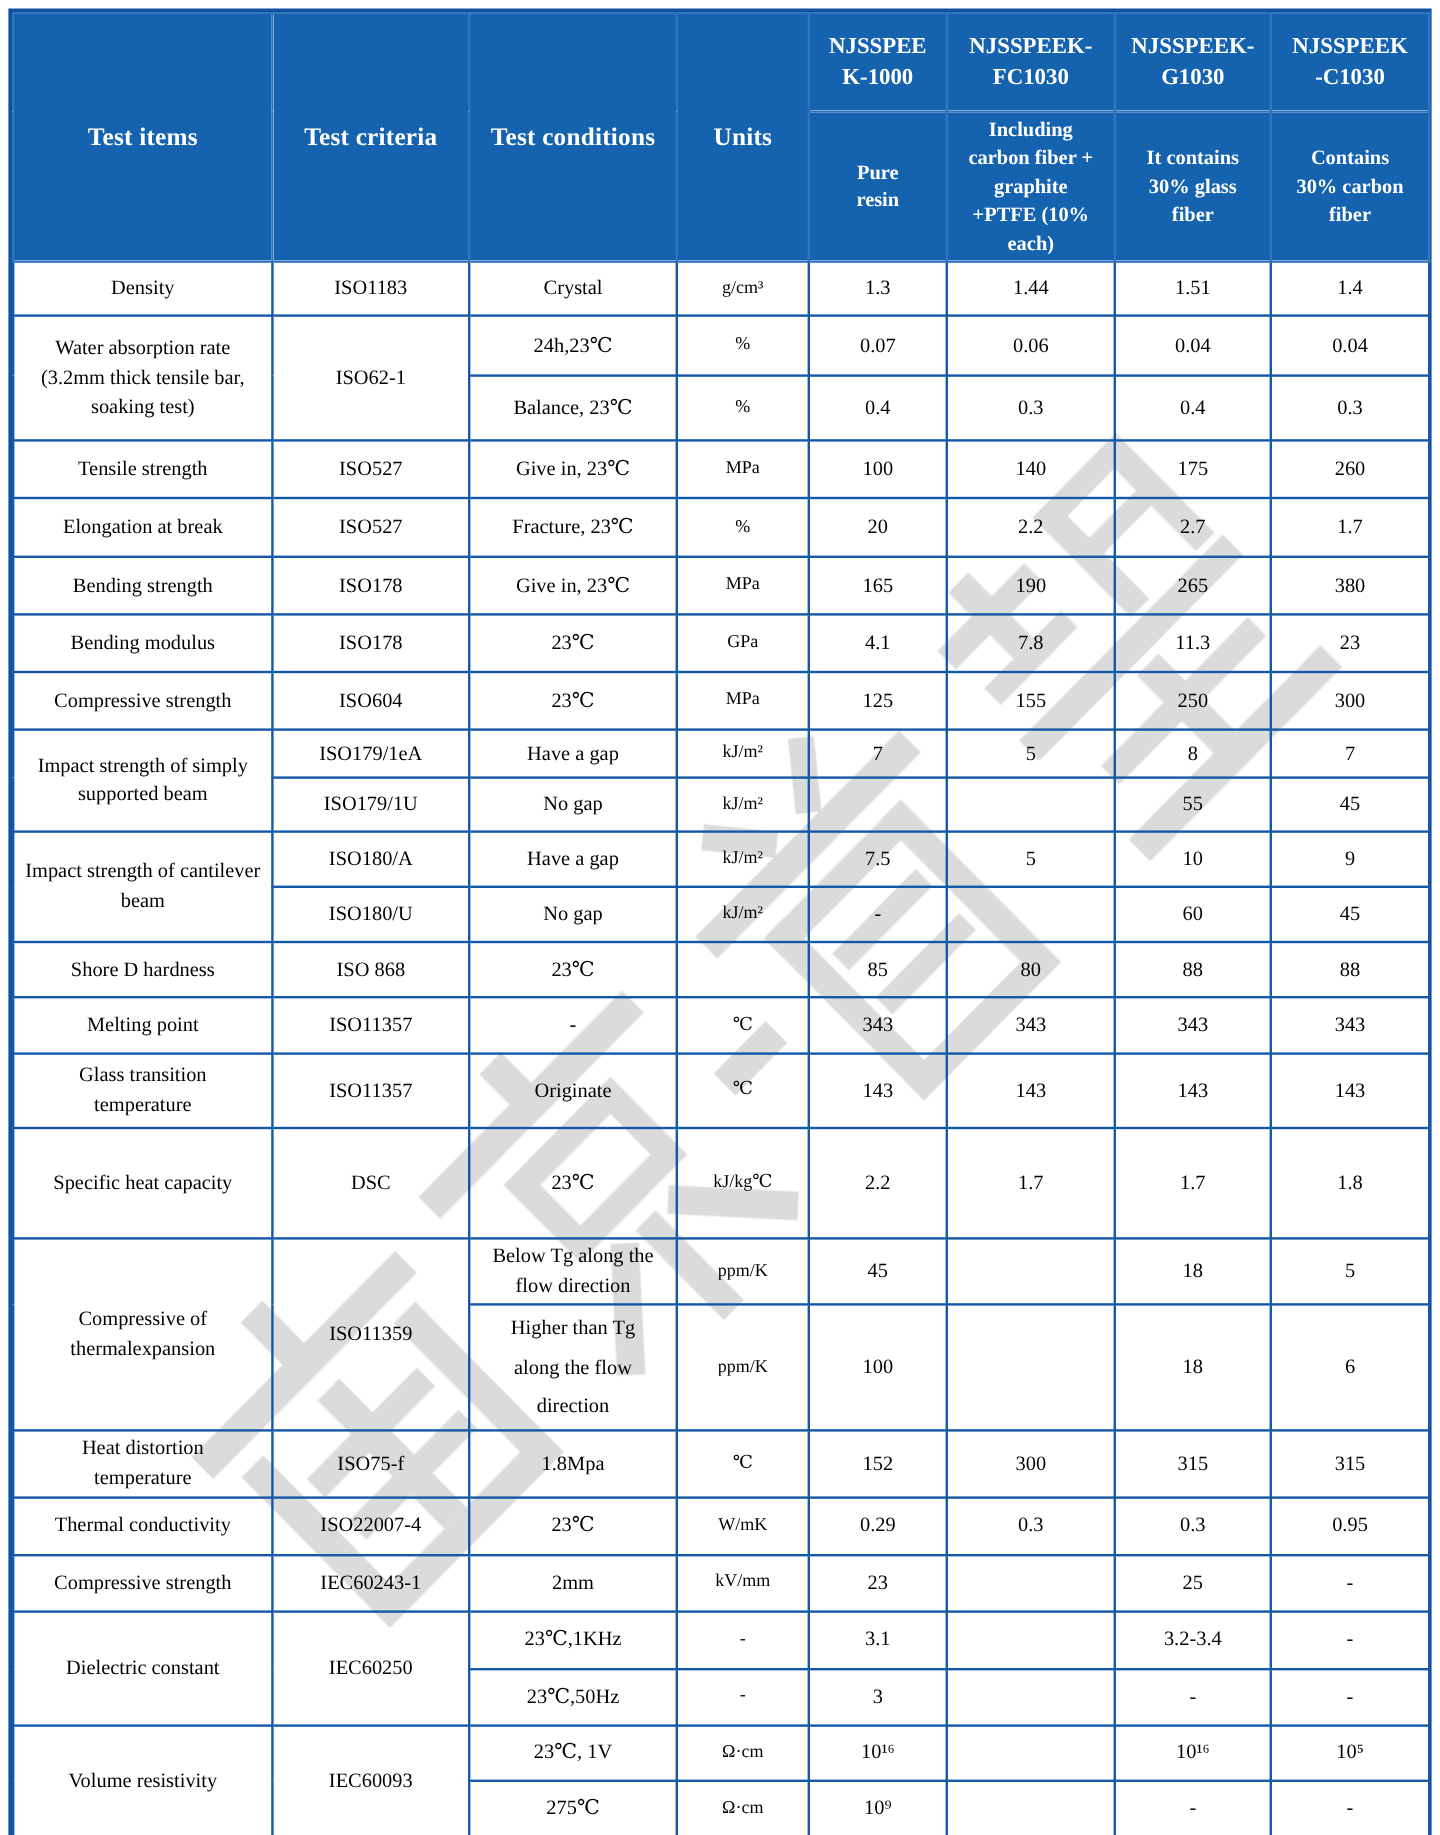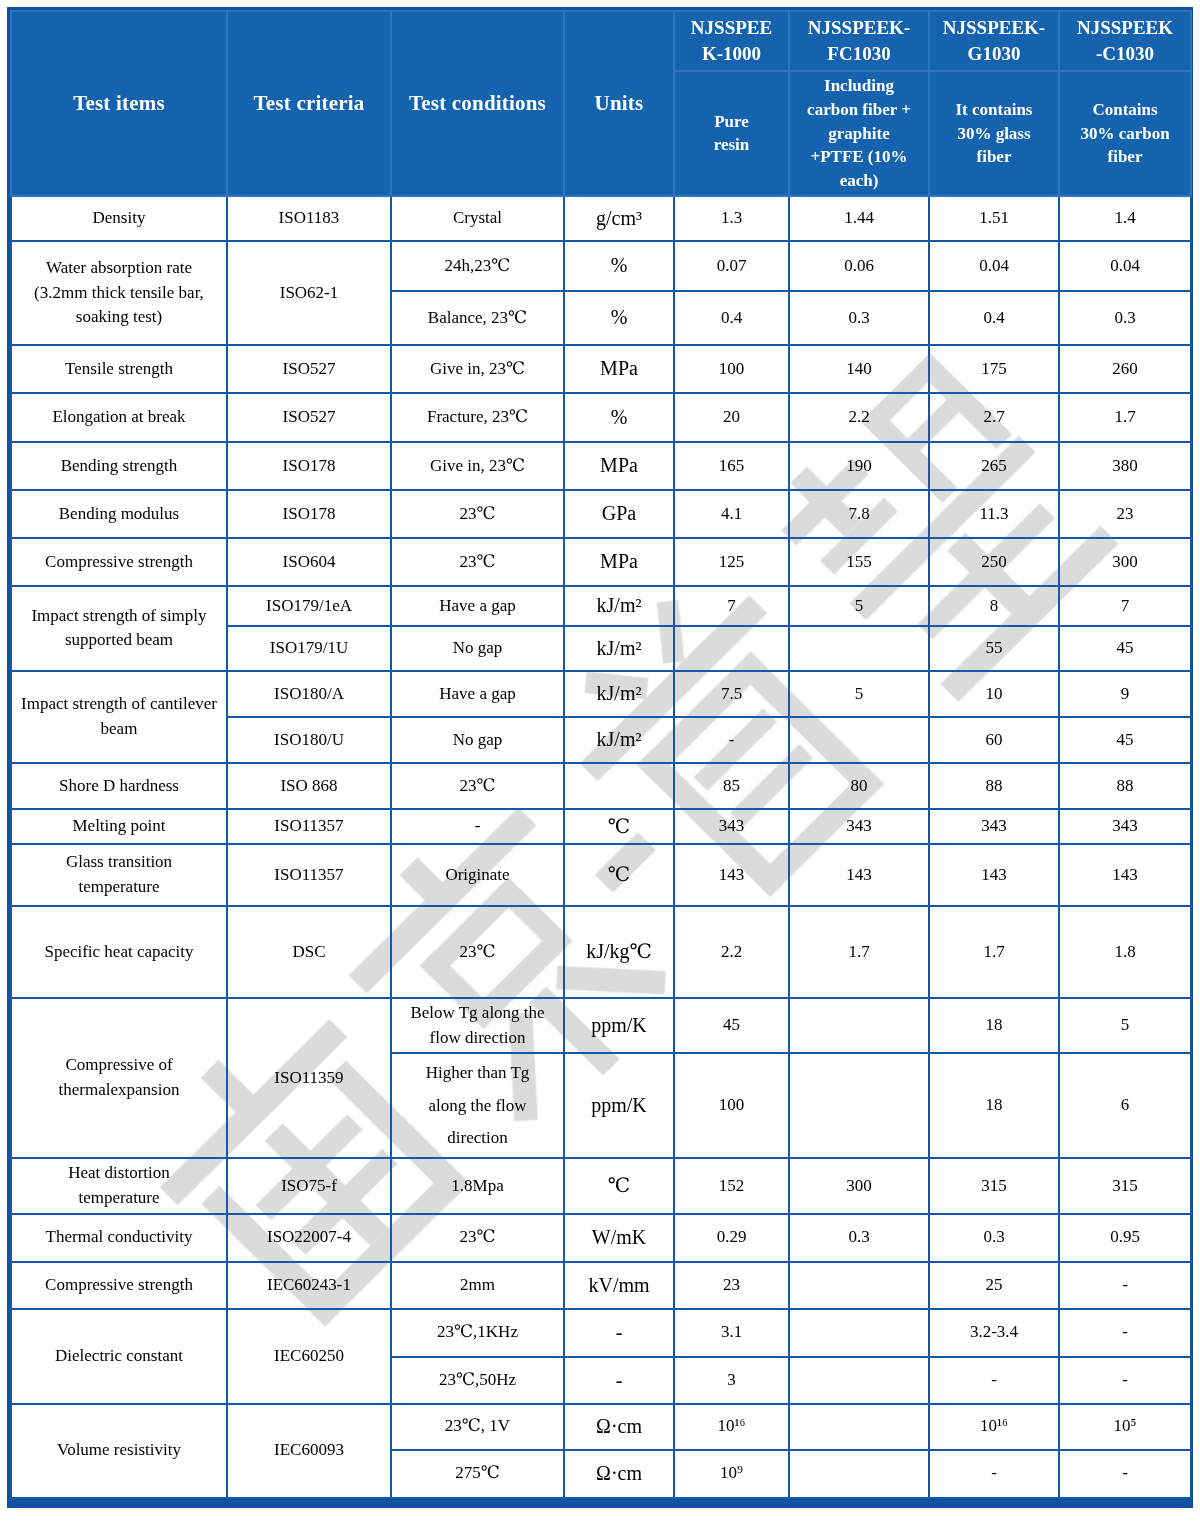--- a/index.html
+++ b/index.html
@@ -37,32 +37,32 @@
     padding:2px 4px;
     box-sizing:border-box;
     overflow:hidden;
   }
   thead th{
     background:#1563ae;
     color:#ffffff;
     font-weight:bold;
     border-color:#2f74bd;
   }
-  thead tr.band-top th{height:60px;}
+  thead tr.band-top th{height:82px;}
   thead tr.band-bottom th{height:120px;}
   .h-main{font-size:21px;letter-spacing:.2px;}
   .pname{font-size:19px;line-height:1.35;}
   .pdesc{font-size:17px;line-height:1.4;margin-top:24px;}
   tbody td{
     font-size:17px;
     line-height:1.45;
     background:transparent;
   }
   .c-val{font-size:17px;}
-  .c-unit{font-size:20px;}
+  .c-unit{font-size:15px;}
 </style>
 </head>
 <body>
 
 <div class="table-wrap">
 
   <svg class="watermark" viewBox="0 0 1200 1529" preserveAspectRatio="none" role="img" aria-label="南京-首塑">
     <g transform="translate(640,860) rotate(-45)" fill="#d9d9d9" opacity="0.95">
 
       <g transform="translate(-470,0)">
@@ -284,21 +284,21 @@
       <tr style="height:46px">
         <td class="c-item">Shore D hardness</td>
         <td class="c-crit">ISO 868</td>
         <td class="c-cond">23℃</td>
         <td class="c-unit"></td>
         <td class="c-val">85</td>
         <td class="c-val">80</td>
         <td class="c-val">88</td>
         <td class="c-val">88</td>
       </tr>
-      <tr style="height:34px">
+      <tr style="height:47px">
         <td class="c-item">Melting point</td>
         <td class="c-crit">ISO11357</td>
         <td class="c-cond">-</td>
         <td class="c-unit">℃</td>
         <td class="c-val">343</td>
         <td class="c-val">343</td>
         <td class="c-val">343</td>
         <td class="c-val">343</td>
       </tr>
       <tr style="height:62px">

